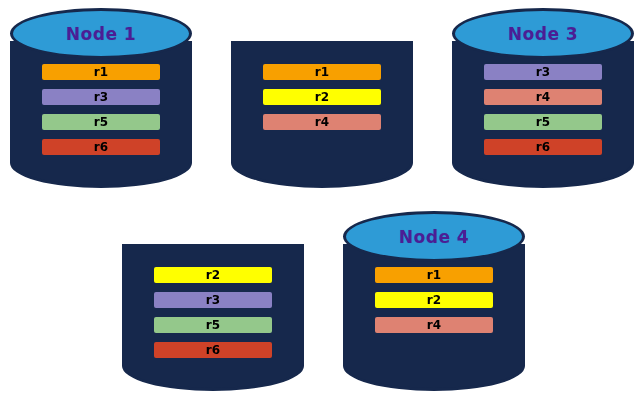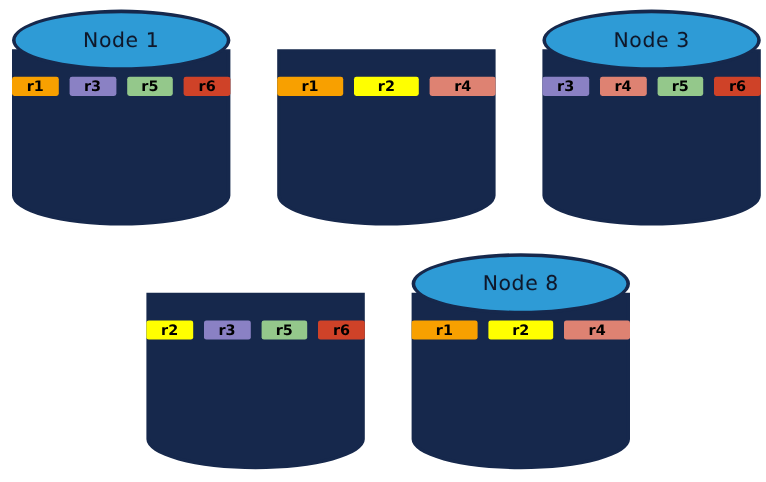--- a/index.html
+++ b/index.html
@@ -51,37 +51,37 @@
     box-sizing: border-box;
     background: #2E9BD6;
     border: 3px solid #16284C;
     border-radius: 50% / 50%;
     display: flex;
     align-items: center;
     justify-content: center;
   }
 
   .node-title {
-    color: #0f172a;
+    color: #4c1d95;
     font-size: 17px;
-    font-weight: normal;
+    font-weight: bold;
     letter-spacing: 0.5px;
     white-space: nowrap;
     line-height: 1;
     padding-top: 2px;
     text-shadow: 0 0 1px rgba(0,0,0,0.15);
   }
 
   .bars {
     position: absolute;
     left: 0;
     top: 56px;
     width: 182px;
     display: flex;
-    flex-direction: row;
+    flex-direction: column;
     align-items: center;
     gap: 9px;
     justify-content: flex-end;
   }
 
   .bar {
     width: 118px;
     height: 16px;
     border-radius: 2px;
     display: flex;
@@ -180,16 +180,16 @@
           <span class="bar-label">r1</span>
         </div>
         <div class="bar" style="background: rgb(255, 255, 0);">
           <span class="bar-label">r2</span>
         </div>
         <div class="bar" style="background: rgb(222, 130, 114);">
           <span class="bar-label">r4</span>
         </div>
       </div>
       <div class="cyl-top" style="background: rgb(46, 155, 214); border-color: rgb(22, 40, 76);">
-        <span class="node-title">Node  8</span>
+        <span class="node-title">Node  4</span>
       </div>
     </div>
   </div>
 
 </body></html>

